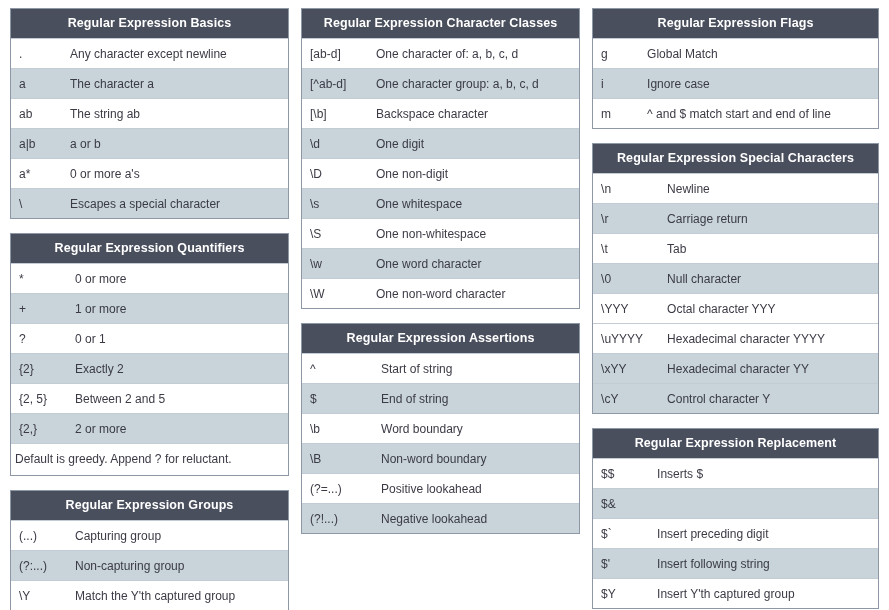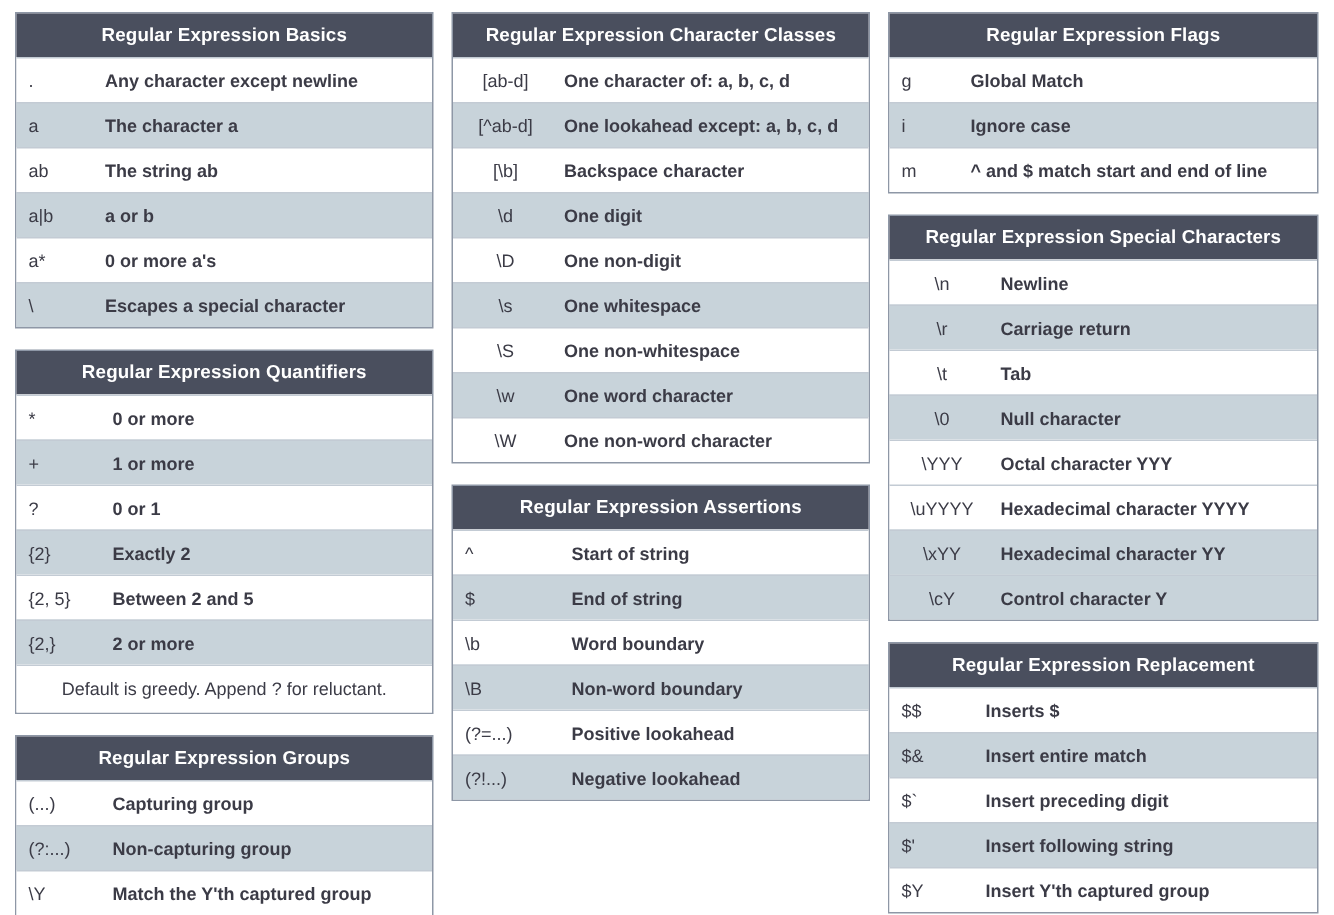--- a/index.html
+++ b/index.html
@@ -63,31 +63,30 @@
     box-sizing: border-box;
     font-size: 12px;
     color: #3b3b46;
     white-space: nowrap;
   }
   .cell-val {
     padding: 6px 6px 6px 4px;
     box-sizing: border-box;
     font-size: 12px;
     color: #3b3b46;
-    font-weight: bold;
   }
   
   .k-55 { width: 55px; }
   .k-60 { width: 60px; }
-  .k-70 { width: 70px; text-align: center; }
+  .k-70 { width: 70px; }
   .k-75 { width: 75px; }
   .k-50 { width: 50px; }
 
   .note {
-    text-align: center;
+    text-align: left;
     font-size: 12px;
     padding: 8px 4px 9px 4px;
     border-top: 1px solid #c3cbd4;
     background: #ffffff;
     color: #3b3b46;
   }
 </style>
 </head>
 <body>
 
@@ -173,21 +172,21 @@
   <div class="col col-2">
 
     <div class="card">
       <div class="card-title">Regular Expression Character Classes</div>
       <div class="row light">
         <div class="cell-key k-70">[ab-d]</div>
         <div class="cell-val">One character of: a, b, c, d</div>
       </div>
       <div class="row dark">
         <div class="cell-key k-70">[^ab-d]</div>
-        <div class="cell-val">One lookahead except: a, b, c, d</div>
+        <div class="cell-val">One character group: a, b, c, d</div>
       </div>
       <div class="row light">
         <div class="cell-key k-70">[\b]</div>
         <div class="cell-val">Backspace character</div>
       </div>
       <div class="row dark">
         <div class="cell-key k-70">\d</div>
         <div class="cell-val">One digit</div>
       </div>
       <div class="row light">
@@ -297,21 +296,20 @@
     </div>
 
     <div class="card">
       <div class="card-title">Regular Expression Replacement</div>
       <div class="row light">
         <div class="cell-key k-60">$$</div>
         <div class="cell-val">Inserts $</div>
       </div>
       <div class="row dark">
         <div class="cell-key k-60">$&amp;</div>
-        <div class="cell-val">Insert entire match</div>
       </div>
       <div class="row light">
         <div class="cell-key k-60">$`</div>
         <div class="cell-val">Insert preceding digit</div>
       </div>
       <div class="row dark">
         <div class="cell-key k-60">$'</div>
         <div class="cell-val">Insert following string</div>
       </div>
       <div class="row light">

